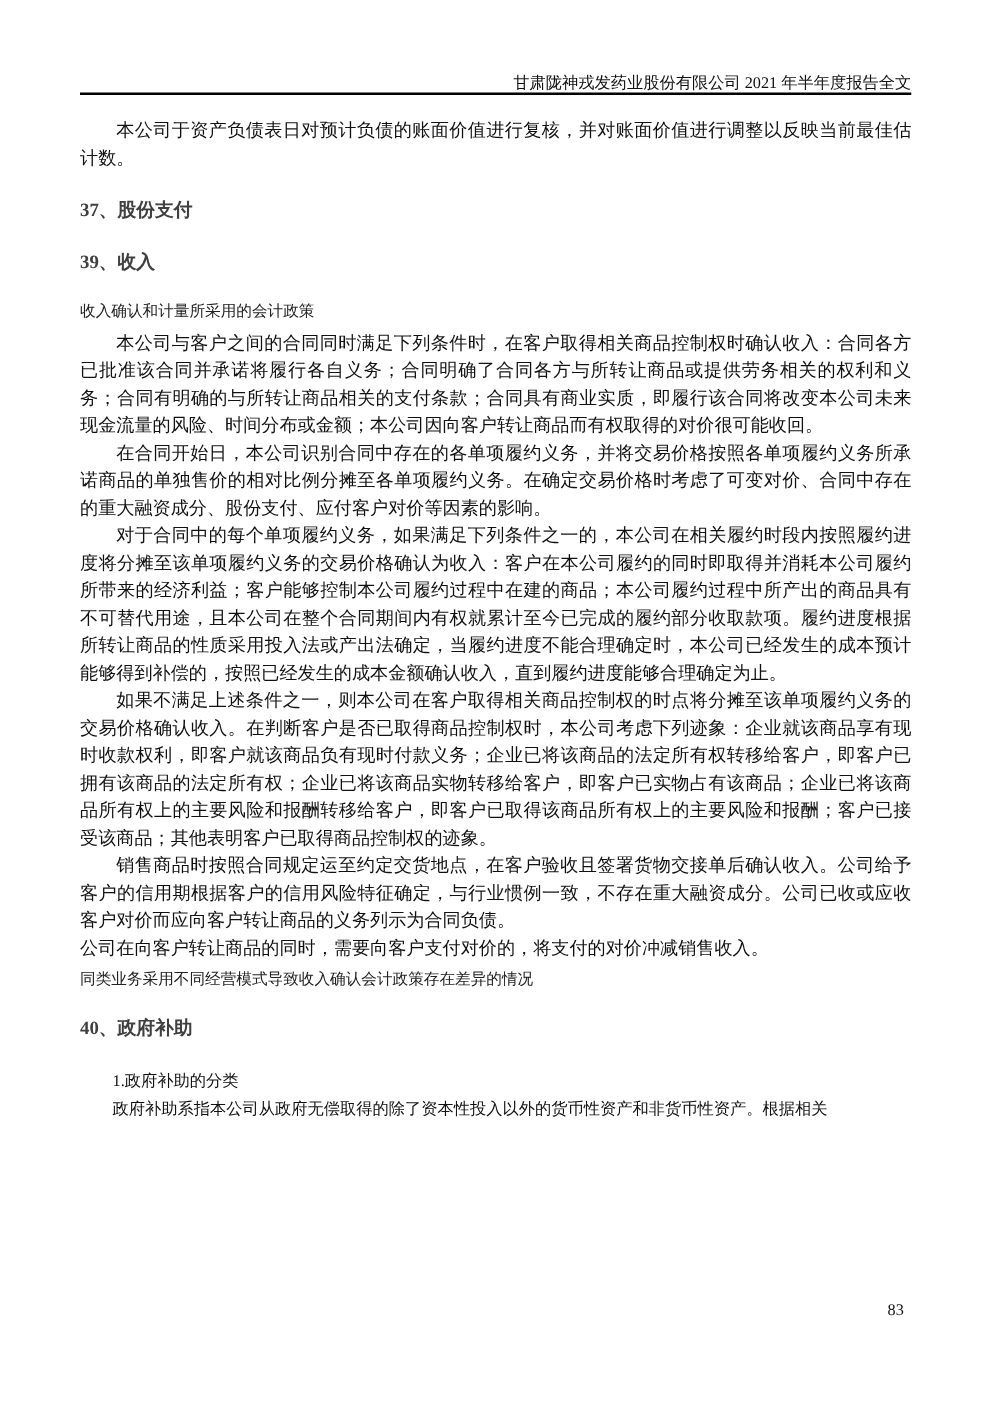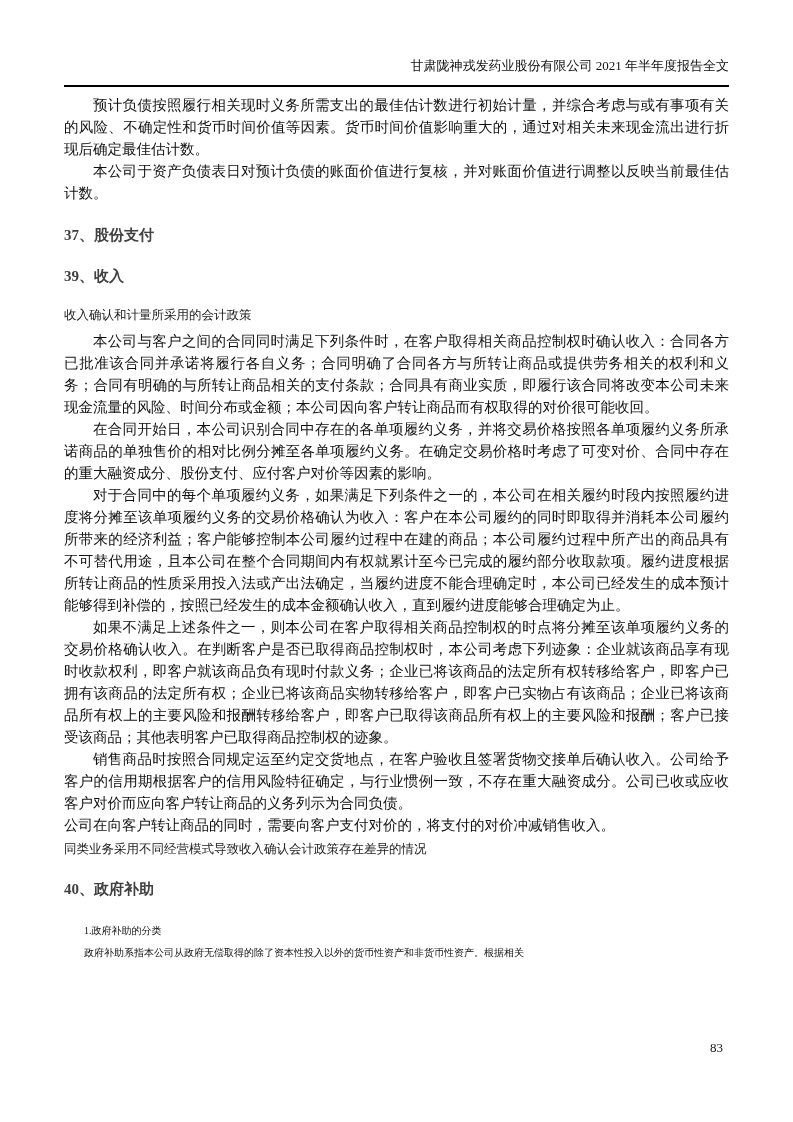--- a/index.html
+++ b/index.html
@@ -17,21 +17,21 @@
     overflow: hidden;
   }
   .page-header {
     position: absolute;
     top: 58px;
     left: 64px;
     right: 64px;
     text-align: right;
     font-size: 13px;
     line-height: 16px;
-    padding-bottom: 11px;
+    padding-bottom: 0;
     border-bottom: 2px solid #000000;
     color: #111111;
     font-family: Liberation Serif, serif;
   }
   .content {
     position: absolute;
     top: 94px;
     left: 64px;
     right: 64px;
   }
@@ -58,21 +58,21 @@
     margin: 18px 0 6px 0;
     font-size: 12.5px;
     line-height: 17px;
     color: #222222;
   }
   .small-label.after-body {
     margin: 5px 0 6px 0;
   }
   .gov-line {
     margin: 0;
-    font-size: 10px;
+    font-size: 13px;
     line-height: 22px;
     text-align: justify;
     text-justify: inter-ideograph;
     word-break: break-all;
     color: #111111;
   }
   .gov-first {
     margin-top: 12px;
   }
   .page-number {
@@ -87,21 +87,20 @@
 <body>
 
 <div class="page">
 
   <div class="page-header">
     <span>甘肃陇神戎发药业股份有限公司 2021 年半年度报告全文</span>
   </div>
 
   <div class="content">
 
-    <p class="body-para indent">预计负债按照履行相关现时义务所需支出的最佳估计数进行初始计量，并综合考虑与或有事项有关的风险、不确定性和货币时间价值等因素。货币时间价值影响重大的，通过对相关未来现金流出进行折现后确定最佳估计数。</p>
     <p class="body-para indent">本公司于资产负债表日对预计负债的账面价值进行复核，并对账面价值进行调整以反映当前最佳估计数。</p>
 
     <h2 class="section-heading">37、股份支付</h2>
 
 
     <h2 class="section-heading">39、收入</h2>
 
     <div class="small-label">收入确认和计量所采用的会计政策</div>
 
     <p class="body-para indent">本公司与客户之间的合同同时满足下列条件时，在客户取得相关商品控制权时确认收入：合同各方已批准该合同并承诺将履行各自义务；合同明确了合同各方与所转让商品或提供劳务相关的权利和义务；合同有明确的与所转让商品相关的支付条款；合同具有商业实质，即履行该合同将改变本公司未来现金流量的风险、时间分布或金额；本公司因向客户转让商品而有权取得的对价很可能收回。</p>

